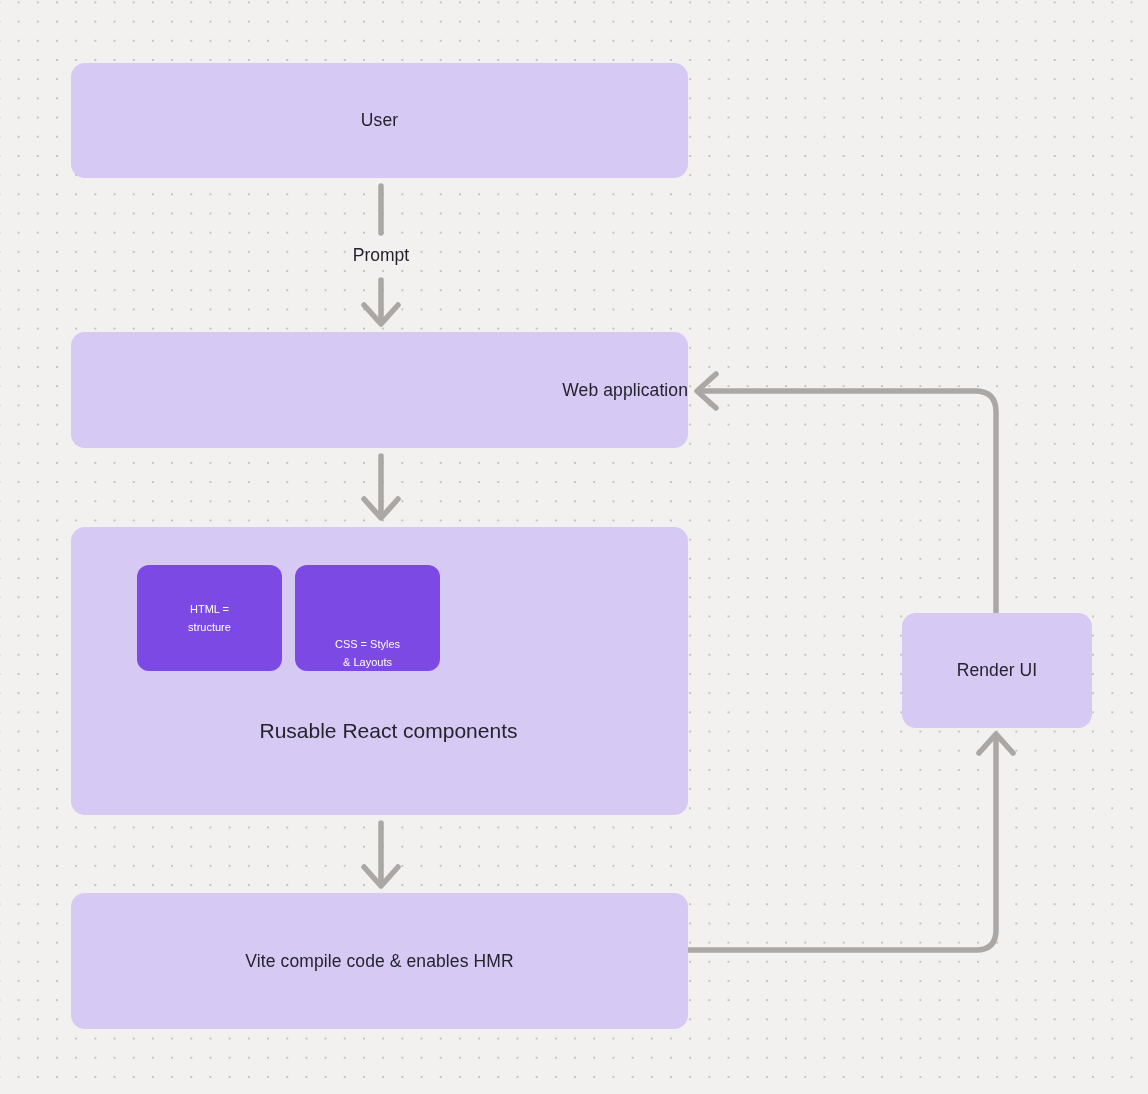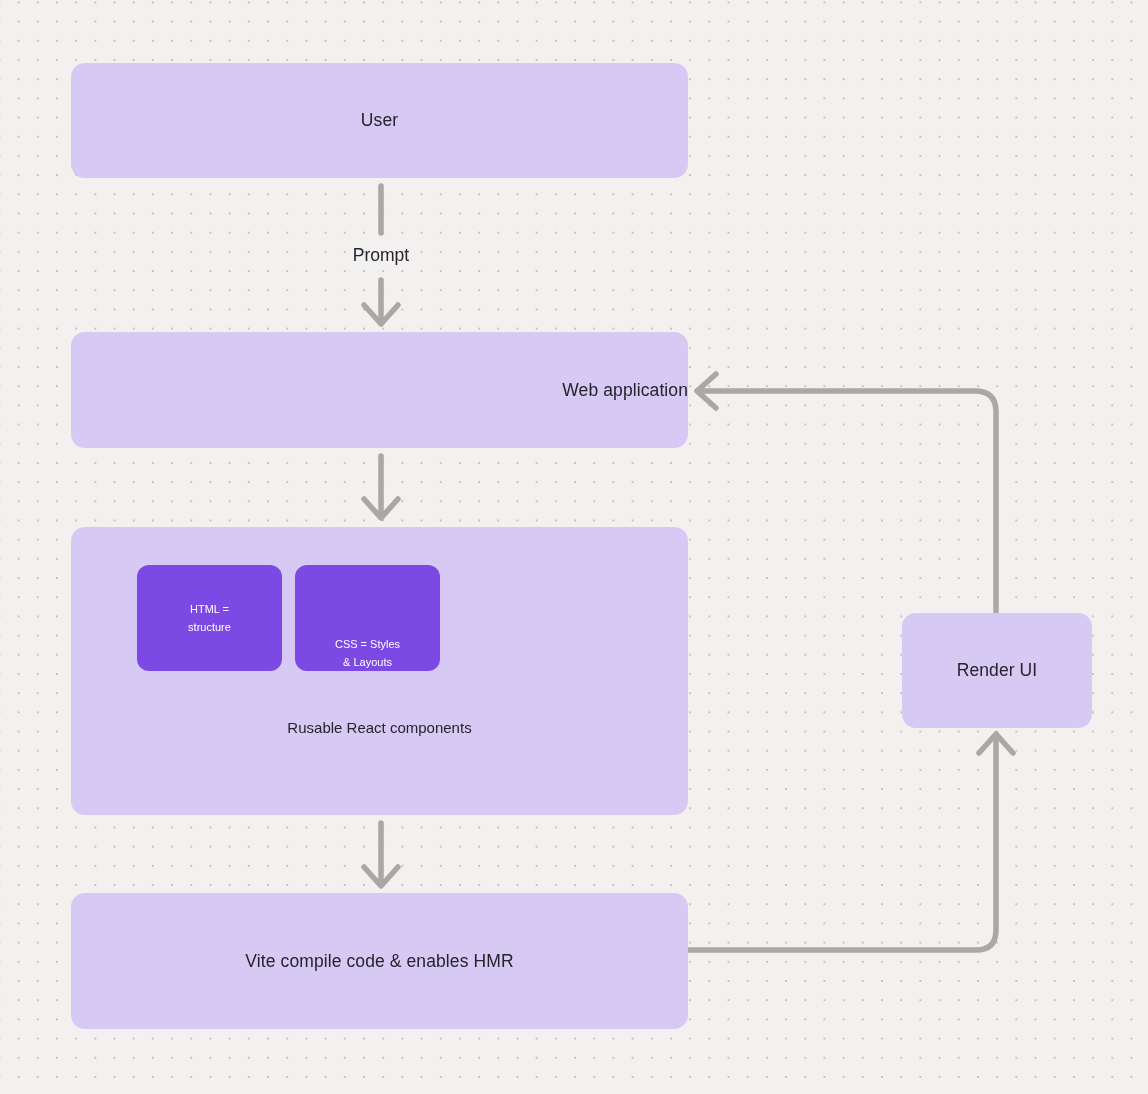--- a/index.html
+++ b/index.html
@@ -59,21 +59,22 @@
   }
   .chip-html { left: 137px; }
   .chip-css  { left: 295px; align-items: flex-end; }
   .chip-js   { left: 478px; }
   .group-label {
     position: absolute;
     left: 71px;
     top: 719px;
     width: 617px;
     text-align: center;
-    font-size: 15px;
+    font-size: 21px;
+    padding-left: 9px;
   }
   .edge-label {
     position: absolute;
     left: 306px;
     top: 245px;
     width: 150px;
     text-align: center;
     font-size: 17.5px;
   }
 </style>

